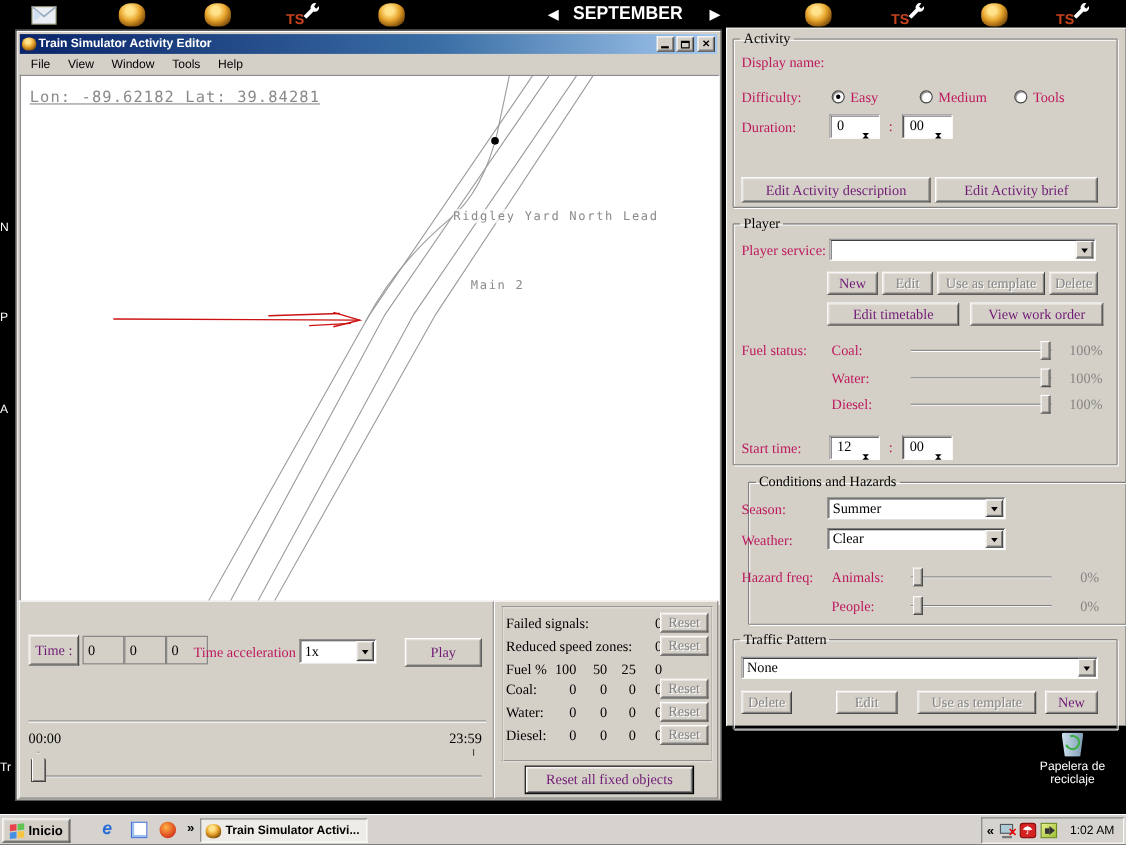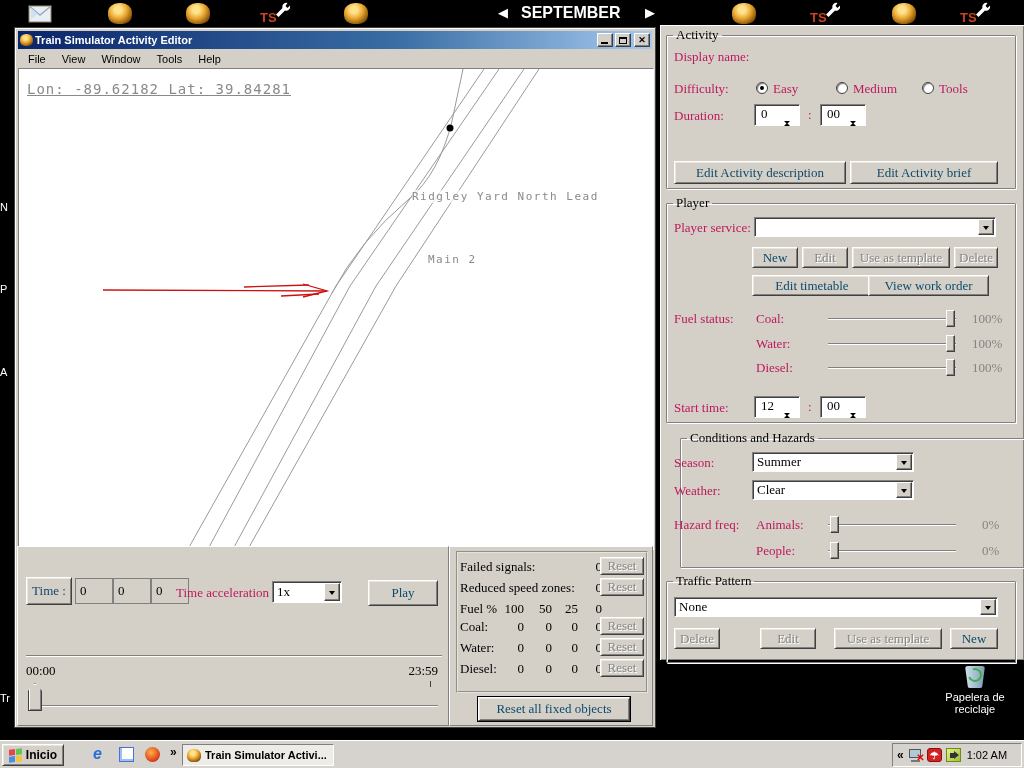--- a/index.html
+++ b/index.html
@@ -5,21 +5,21 @@
   * { margin:0; padding:0; box-sizing:border-box; }
   html,body { width:1024px; height:768px; overflow:hidden; background:#000; }
   body { font-family:"Liberation Sans", sans-serif; }
   .abs { position:absolute; }
   #screen { position:relative; width:1024px; height:768px; background:#000; }
   .raised { background:#d4d0c8; border:1px solid; border-color:#ffffff #404040 #404040 #ffffff;
             box-shadow:inset 1px 1px 0 #e8e5e0, inset -1px -1px 0 #808080; }
   .btn { background:#d4d0c8; border:1px solid; border-color:#ffffff #404040 #404040 #ffffff;
          box-shadow:inset 1px 1px 0 #e8e5e0, inset -1px -1px 0 #808080;
          display:flex; align-items:center; justify-content:center;
-         font-family:"Liberation Serif", serif; font-size:13px; color:#0c4a6e; cursor:default; }
+         font-family:"Liberation Serif", serif; font-size:13px; color:#701a75; cursor:default; }
   .btn.disabled { color:#868686; text-shadow:1px 1px 0 #fff; }
   .btn.default { outline:1px solid #000; }
   .sunkenf { background:#fff; border:1px solid; border-color:#808080 #ffffff #ffffff #808080;
              box-shadow:inset 1px 1px 0 #404040; }
   .etched { border:2px groove #e6e3de; }
   fieldset.group { position:absolute; border:1px solid #808080; border-radius:1px;
                    box-shadow:inset 1px 1px 0 #fff, 1px 1px 0 #fff; }
   fieldset.group legend { font-family:"Liberation Serif", serif; font-size:13px; color:#000;
                           margin-left:6px; padding:0 3px; }
   .slabel { position:absolute; font-family:"Liberation Serif", serif; font-size:13px; color:#be185d; white-space:nowrap; }
@@ -309,21 +309,21 @@
       <span class="val"></span>
       <span class="drop">
           <i class="tri-down"></i>
         </span>
     </div>
     <div class="btn" style="position:absolute; left:92px; top:222px; width:46px; height:21px;">New</div>
     <div class="btn disabled" style="position:absolute; left:142px; top:222px; width:46px; height:21px;">Edit</div>
     <div class="btn disabled" style="position:absolute; left:192px; top:222px; width:98px; height:21px;">Use as template</div>
     <div class="btn disabled" style="position:absolute; left:294px; top:222px; width:44px; height:21px;">Delete</div>
     <div class="btn" style="position:absolute; left:92px; top:250px; width:120px; height:21px;">Edit timetable</div>
-    <div class="btn" style="position:absolute; left:208px; top:250px; width:121px; height:21px;text-align:center;">View work order</div>
+    <div class="btn" style="position:absolute; left:222px; top:250px; width:121px; height:21px;text-align:center;">View work order</div>
     <div class="slabel" style="left:14px; top:286px;">Fuel status:</div>
     <div class="slabel" style="left:96px; top:286px;">Coal:</div>
     <div class="channel" style="left:168px; top:293px; width:128px;"></div>
     <div class="thumb" style="left:286px; top:285px;"></div>
     <div class="slabel gray" style="left:312px; top:286px;">100%</div>
     <div class="slabel" style="left:96px; top:311px;">Water:</div>
     <div class="channel" style="left:168px; top:318px; width:128px;"></div>
     <div class="thumb" style="left:286px; top:310px;"></div>
     <div class="slabel gray" style="left:312px; top:311px;">100%</div>
     <div class="slabel" style="left:96px; top:335px;">Diesel:</div>
@@ -423,17 +423,17 @@
         <i style="position:absolute; left:3px; bottom:0; width:9px; height:2px; background:#777; display:block;"></i>
         <b style="position:absolute; right:-2px; bottom:-1px; color:#e00; font-size:10px; line-height:1;">✕</b>
       </span>
       <span class="trayicon" style="background:#d42222; border-radius:3px; border:1px solid #8a0f0f;">
         <b style="position:absolute; left:2px; top:0px; color:#fff; font-size:10px; line-height:13px;">☂</b>
       </span>
       <span class="trayicon" style="background:linear-gradient(135deg,#e7f089,#9ebf3a); border:1px solid #6c8c1e;">
         <i style="position:absolute; left:3px; top:4px; width:4px; height:5px; background:#333; display:block;"></i>
         <i style="position:absolute; left:7px; top:2px; width:0; height:0; border:4px solid transparent; border-right:5px solid #333; display:block; transform:rotate(180deg);"></i>
       </span>
-      <span style="font-size:11px; margin-left:2px;">1:02 AM</span>
+      <span style="font-size:11px; margin-left:8px;">1:02 AM</span>
     </div>
   </div>
 
 </div>
 
 </body></html>

